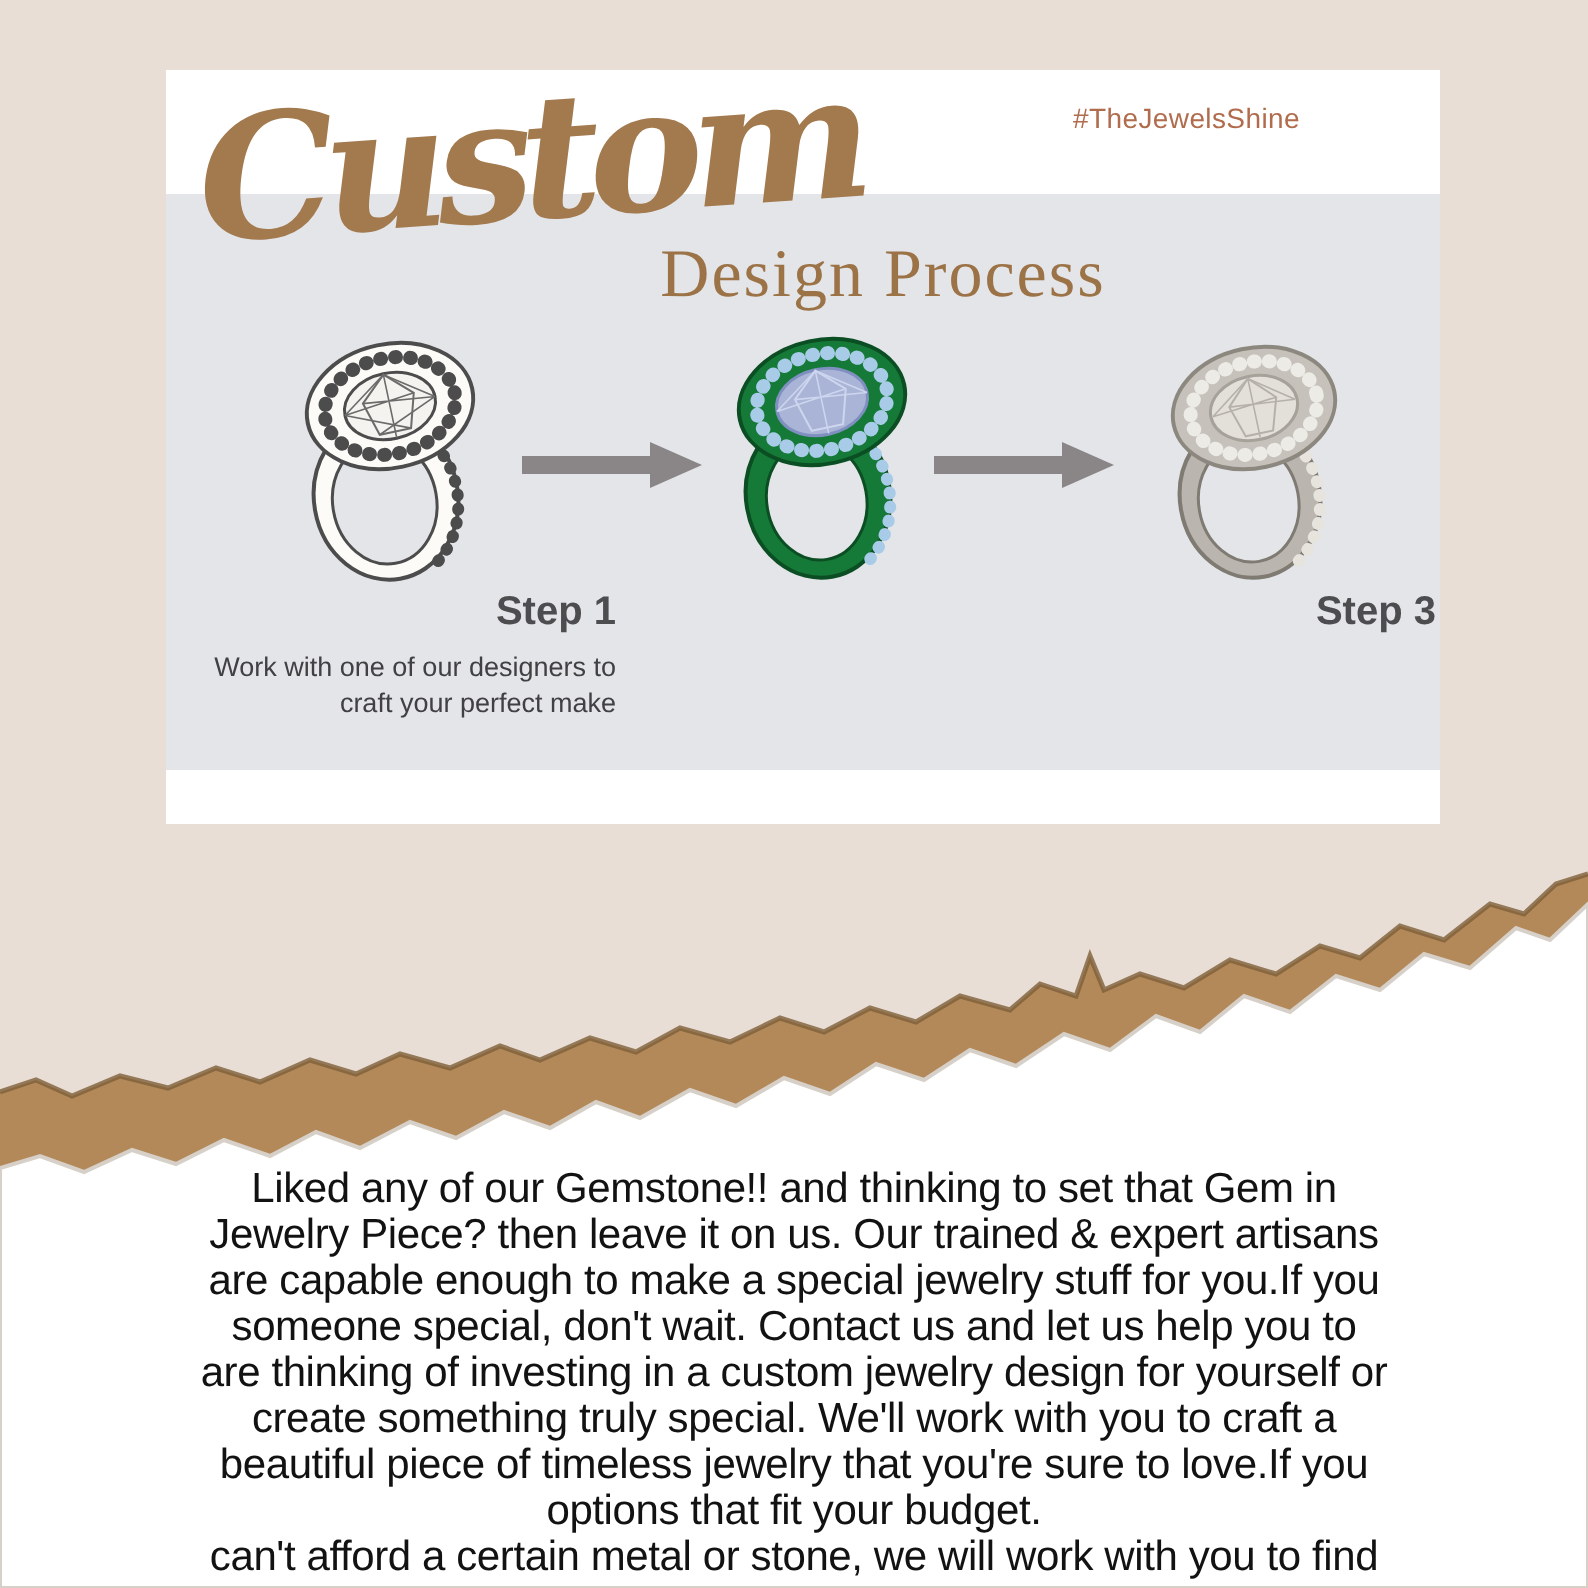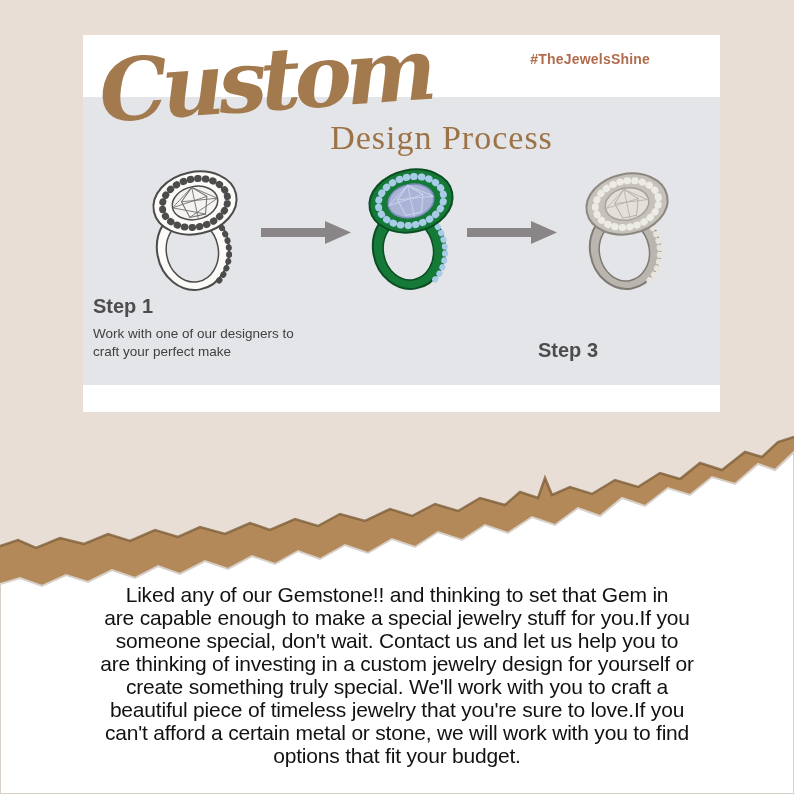--- a/index.html
+++ b/index.html
@@ -11,38 +11,38 @@
   .bg-svg{position:absolute;left:0;top:0;width:794px;height:794px;display:block;}
 
   
   .card{position:absolute;left:83px;top:35px;width:637px;height:377px;background:#ffffff;}
   .card-gray{position:absolute;left:0;top:62px;width:637px;height:288px;
              background:var(--card-gray,#e3e5e8);}
   .brand-script{position:absolute;left:16px;top:2px;width:340px;
       font-family:"DejaVu Serif",serif;font-style:italic;font-weight:bold;
       font-size:86px;line-height:1;color:var(--brand-brown,#a3794e);
       letter-spacing:-6px;transform:rotate(-4deg);}
-  .hashtag{position:absolute;right:70px;top:16px;font-size:14px;font-weight:bold;
+  .hashtag{position:absolute;right:70px;top:16px;font-size:14px;font-weight:normal;
       color:var(--hashtag-rust,#b06c4c);letter-spacing:.2px;}
   .card-subtitle{position:absolute;left:0;top:84px;width:637px;text-align:center;
       font-family:"Liberation Serif",serif;font-size:34px;
       color:var(--subtitle-brown,#9c7347);letter-spacing:1px;padding-left:40px;}
 
   .ring{position:absolute;}
   .ring-1{left:50px;top:126px;}
   .ring-2{left:266px;top:123px;}
   .ring-3{left:482px;top:128px;}
   .arrow{position:absolute;top:186px;}
   .arrow-1{left:178px;}
   .arrow-2{left:384px;}
 
-  .step-col{position:absolute;top:260px;text-align:left;}
+  .step-col{position:absolute;top:260px;text-align:right;}
   .step-col-1{left:10px;width:215px;}
   .step-col-2{left:228px;width:185px;}
-  .step-col-3{left:455px;width:180px;margin-top:44px;}
+  .step-col-3{left:455px;width:180px;}
   .step-title{font-size:20px;font-weight:600;color:var(--step-heading-gray,#4d4d4f);
       margin-bottom:7px;}
   .step-desc{font-size:13.5px;line-height:1.3;color:var(--step-text-gray,#414042);}
 
   
   .body-text{position:absolute;left:0;top:583px;width:794px;text-align:center;
       color:var(--body-black,#121212);font-size:21px;line-height:23px;
       letter-spacing:-0.2px;}
   .body-text .line{white-space:nowrap;}
 </style>
@@ -128,22 +128,23 @@
       <div class="step-title">Step 1</div>
       <div class="step-desc">Work with one of our designers to craft your perfect make</div>
     </div>
     <div class="step-col step-col-3">
       <div class="step-title">Step 3</div>
     </div>
   </div>
 
   <div class="body-text">
     <div class="line">Liked any of our Gemstone!! and thinking to set that Gem in</div>
+    <div class="line">Jewelry Piece? then leave it on us. Our trained &amp; expert artisans</div>
     <div class="line">are capable enough to make a special jewelry stuff for you.If you</div>
     <div class="line">someone special, don't wait. Contact us and let us help you to</div>
     <div class="line">are thinking of investing in a custom jewelry design for yourself or</div>
     <div class="line">create something truly special. We'll work with you to craft a</div>
     <div class="line">beautiful piece of timeless jewelry that you're sure to love.If you</div>
+    <div class="line">options that fit your budget.</div>
     <div class="line">can't afford a certain metal or stone, we will work with you to find</div>
-    <div class="line">options that fit your budget.</div>
   </div>
 
 </div>
 
 </body></html>

